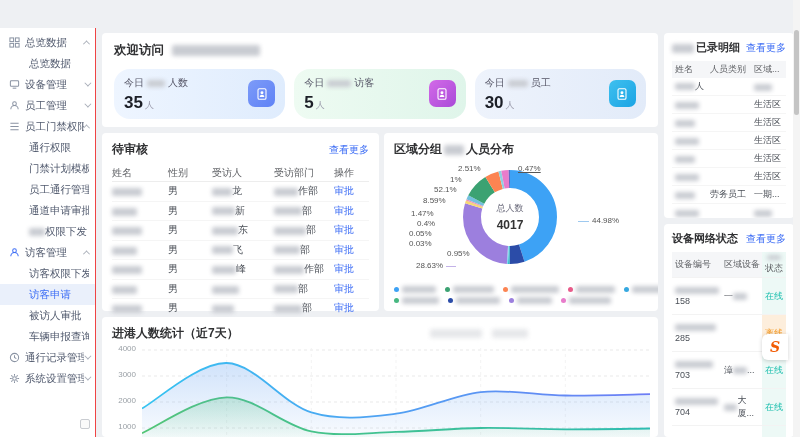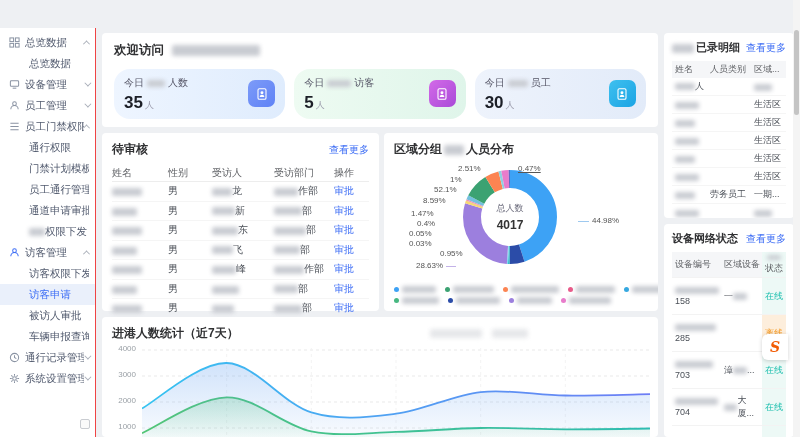--- a/index.html
+++ b/index.html
@@ -76,21 +76,21 @@
   .card-donut { left:384px; top:133px; width:274px; height:178px; padding:8px 10px; overflow:hidden; }
   .donut-wrap { position:relative; height:120px; margin-top:2px; }
   .donut-svg { position:absolute; left:69px; top:10px; width:94px; height:94px; }
   .donut-center { position:absolute; left:116px; top:57px; transform:translate(-50%,-50%); text-align:center; }
   .dc-label { font-size:9px; color:#667; }
   .dc-value { font-size:12px; font-weight:bold; color:#333; margin-top:3px; }
   .dl { position:absolute; font-size:8px; color:#555; white-space:nowrap; }
   .dl-a{left:64px;top:4px;} .dl-b{left:124px;top:4px;text-decoration:underline;} .dl-c{left:56px;top:15px;}
   .dl-d{left:40px;top:25px;} .dl-e{left:29px;top:36px;} .dl-f{left:17px;top:49px;}
   .dl-g{left:23px;top:59px;} .dl-h{left:15px;top:69px;} .dl-i{left:15px;top:79px;}
-  .dl-j{left:2px;top:89px;padding-left:44px;} .dl-k{left:22px;top:101px;} .dl-l{left:198px;top:56px;}
+  .dl-j{left:9px;top:89px;padding-left:44px;} .dl-k{left:22px;top:101px;} .dl-l{left:198px;top:56px;}
   .dl-l::before{content:"";position:absolute;left:-14px;top:5px;width:11px;height:1px;background:#9ec9ef;}
   .dl-k::after{content:"";position:absolute;right:-13px;top:5px;width:10px;height:1px;background:#c3b2e8;}
   .legend { margin-top:6px; display:flex; flex-direction:column; gap:4px; }
   .legend-row { display:flex; gap:9px; }
   .legend-item { display:flex; align-items:center; gap:3px; }
   .legend-dot { width:5px; height:5px; border-radius:50%; }
 
   
   .card-line { left:102px; top:317px; width:556px; height:120px; padding:8px 10px; overflow:hidden; }
   .line-head { display:flex; align-items:center; }

